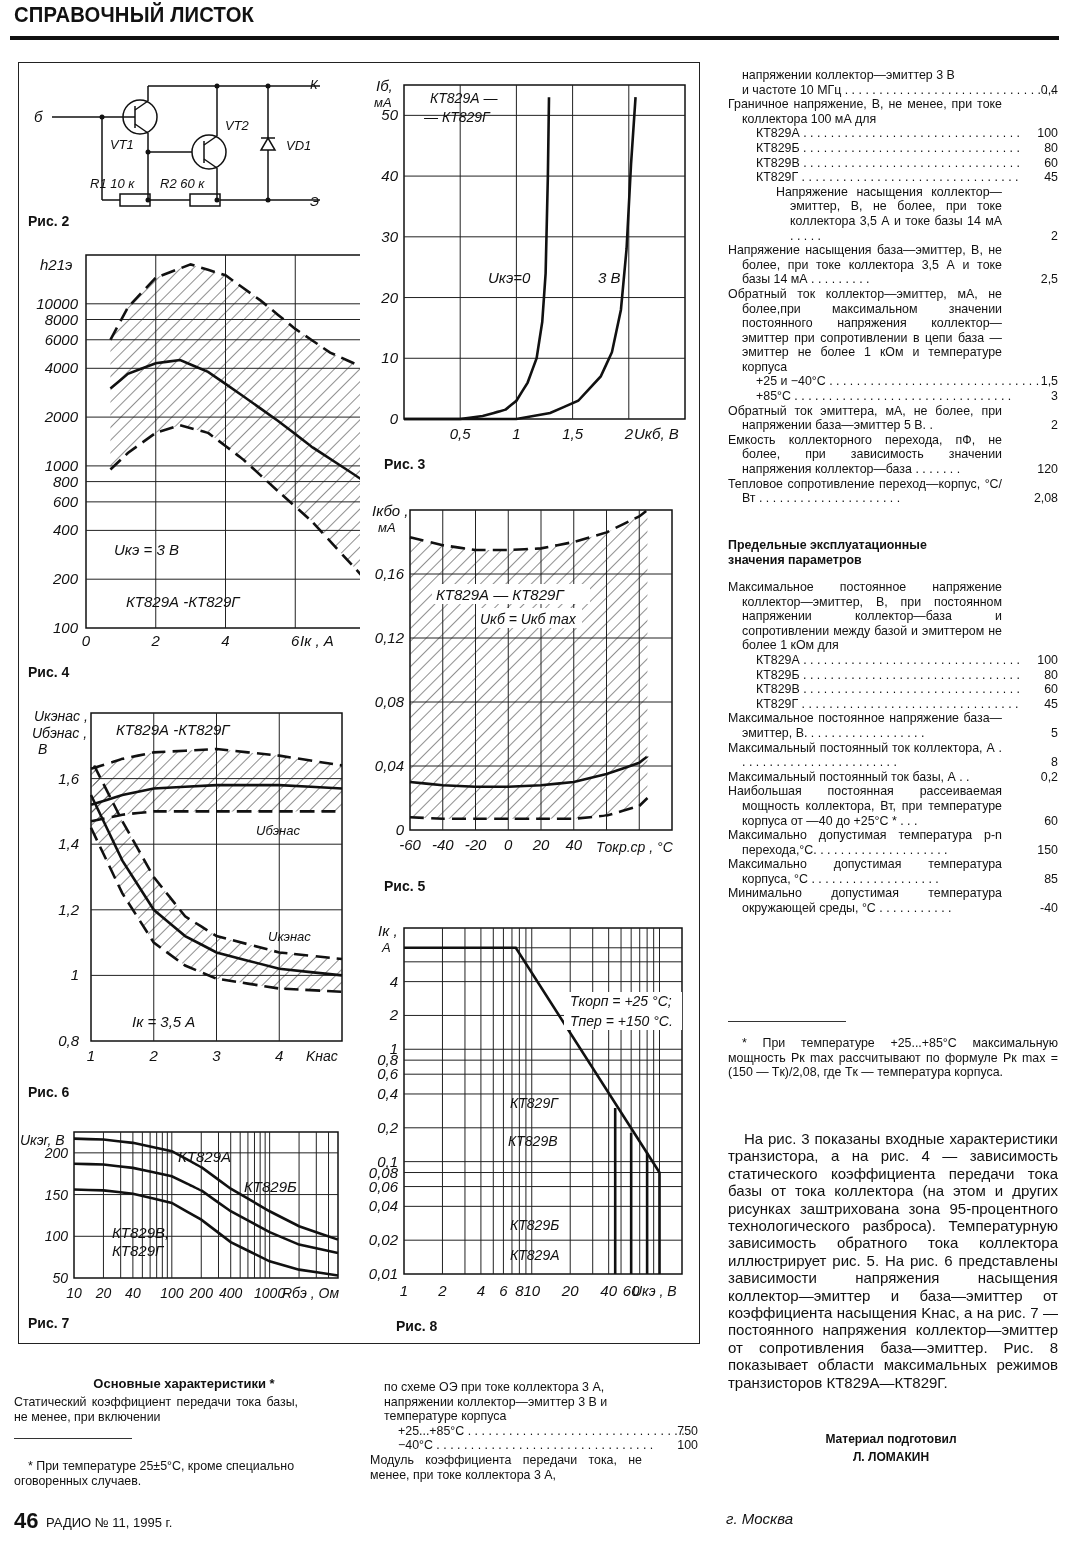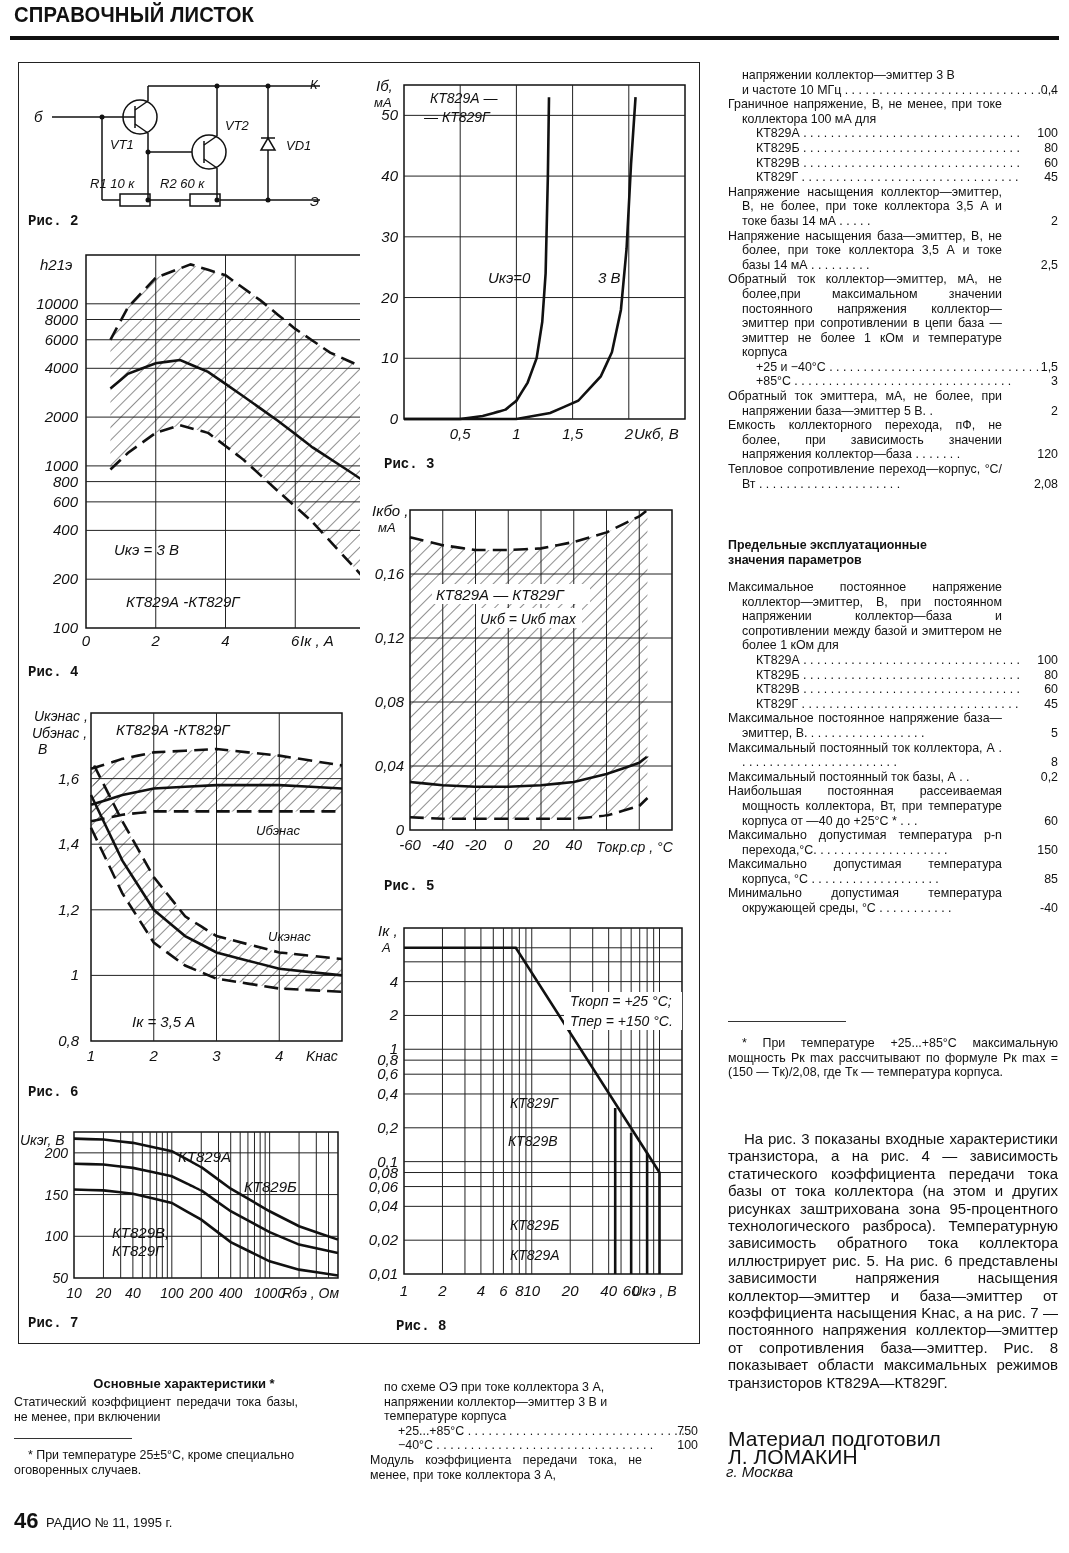--- a/index.html
+++ b/index.html
@@ -2,21 +2,21 @@
 <html><head>
 <meta charset="utf-8">
 <style>
   html,body{margin:0;padding:0;background:#fff;}
   body{width:1069px;height:1553px;position:relative;overflow:hidden;font-family:"Liberation Sans",sans-serif;color:#111;}
   .abs{position:absolute;}
   #header-title{left:14px;top:2px;font-size:22px;font-weight:bold;letter-spacing:0.2px;transform:scaleX(0.92);transform-origin:left top;}
   #header-rule{left:10px;top:36px;width:1049px;height:4px;background:#111;}
   .frame{border:1.5px solid #222;}
   #fig-frame{left:18px;top:62px;width:680px;height:1280px;}
-  .caption{font-weight:bold;font-size:14px;font-family:Liberation Mono, monospace;}
+  .caption{font-weight:bold;font-size:14px;}
   svg text{font-family:"Liberation Sans",sans-serif;font-style:italic;fill:#111;}
   .spec{font-size:12.4px;line-height:14.6px;}
   .spec .row{position:relative;}
   .spec .row .lbl{display:block;padding-right:56px;text-align:justify;}
   .spec .row .val{position:absolute;right:0;bottom:0;text-align:right;}
   .spec .ind{padding-left:14px;}
   .spec .ind2{padding-left:28px;}
   .dots::after{content:" . . . . . . . . . . . . . . . . . . . . . . . . . . . . . . . .";}
   .dotwrap{white-space:nowrap;overflow:hidden;display:block;padding-right:56px;}
   .sec-title{font-weight:bold;font-size:12.4px;line-height:14.6px;}
@@ -405,21 +405,21 @@
     </div>
     <div class="row">
       <span class="lbl ind2 dotwrap"><span class="dots">КТ829В</span></span>
       <span class="val">60</span>
     </div>
     <div class="row">
       <span class="lbl ind2 dotwrap"><span class="dots">КТ829Г</span></span>
       <span class="val">45</span>
     </div>
     <div class="row">
-      <span class="lbl" style="padding-left: 14px; text-indent: -14px;">Напряжение насыщения коллектор—эмиттер, В, не более, при токе коллектора 3,5 А и токе базы 14 мА . . . . .</span>
+      <span class="lbl" style="padding-left: 14px; text-indent: -14px; margin-left: 48px;">Напряжение насыщения коллектор—эмиттер, В, не более, при токе коллектора 3,5 А и токе базы 14 мА . . . . .</span>
       <span class="val">2</span>
     </div>
     <div class="row">
       <span class="lbl" style="padding-left: 14px; text-indent: -14px;">Напряжение насыщения база—эмиттер, В, не более, при токе коллектора 3,5 А и токе базы 14 мА . . . . . . . . .</span>
       <span class="val">2,5</span>
     </div>
     <div class="row">
       <span class="lbl" style="padding-left: 14px; text-indent: -14px;">Обратный ток коллектор—эмиттер, мА, не более,при максимальном значении постоянного напряжения коллектор—эмиттер при сопротивлении в цепи база — эмиттер не более 1 кОм и температуре корпуса</span>
       <span class="val"></span>
     </div>
@@ -495,31 +495,31 @@
     </div>
     <div class="row">
       <span class="lbl" style="padding-left: 14px; text-indent: -14px;">Минимально допустимая температура окружающей среды, °С . . . . . . . . . . .</span>
       <span class="val">-40</span>
     </div>
   </div>
 <div class="abs" style="left:728px;top:1021px;width:118px;height:1px;background:#333"></div>
 <div class="abs foot" style="left:728px;top:1036px;width:330px;text-indent:14px;text-align:justify">* При температуре +25...+85°С максимальную мощность Pк max рассчитывают по формуле Pк max = (150 — Tк)/2,08, где Tк — температура корпуса.</div>
 
 <div class="abs para" style="left:728px;top:1130px;width:330px;text-indent:16px">На рис. 3 показаны входные характеристики транзистора, а на рис. 4 — зависимость статического коэффициента передачи тока базы от тока коллектора (на этом и других рисунках заштрихована зона 95-процентного технологического разброса). Температурную зависимость обратного тока коллектора иллюстрирует рис. 5. На рис. 6 представлены зависимости напряжения насыщения коллектор—эмиттер и база—эмиттер от коэффициента насыщения Kнас, а на рис. 7 — постоянного напряжения коллектор—эмиттер от сопротивления база—эмиттер. Рис. 8 показывает области максимальных режимов транзисторов КТ829А—КТ829Г.</div>
-<div class="abs" style="left:728px;top:1430px;width:326px;text-align:left;font-weight:normal;font-size:21px;line-height:18px">
+<div class="abs" style="left:728px;top:1430px;width:326px;text-align:center;font-weight:bold;font-size:12px;line-height:18px">
   <div>Материал подготовил</div>
   <div>Л. ЛОМАКИН</div>
 </div>
-<div class="abs" style="left:726px;top:1463px;font-size:15px;font-style:italic">г. Москва</div>
+<div class="abs" style="left:726px;top:1510px;font-size:15px;font-style:italic">г. Москва</div>
 
 <div class="abs" style="left:14px;top:1376px;width:340px">
   <div style="text-align:center;font-weight:bold;font-size:13px;line-height:16px">Основные характеристики *</div>
   <div class="foot" style="text-align:justify;padding-left:0;margin-top:3px;width:284px">Статический коэффициент передачи тока базы, не менее, при включении</div>
   <div style="width:118px;height:1px;background:#333;margin-top:14px"></div>
-  <div class="foot" style="margin-top:9px;text-indent:14px;width:330px">* При температуре 25±5°С, кроме специально оговоренных случаев.</div>
+  <div class="foot" style="margin-top:20px;text-indent:14px;width:330px">* При температуре 25±5°С, кроме специально оговоренных случаев.</div>
 </div>
 <div class="abs spec" style="left:370px;top:1380px;width:328px">
   <div style="padding-left:14px;padding-right:56px">по схеме ОЭ при токе коллектора 3 А, напряжении коллектор—эмиттер 3 В и температуре корпуса</div>
   <div id="basic-rows">
       <div class="row">
         <span class="lbl ind2 dotwrap"><span class="dots">+25...+85°С</span></span>
         <span class="val">750</span>
       </div>
       <div class="row">
         <span class="lbl ind2 dotwrap"><span class="dots">−40°С</span></span>

